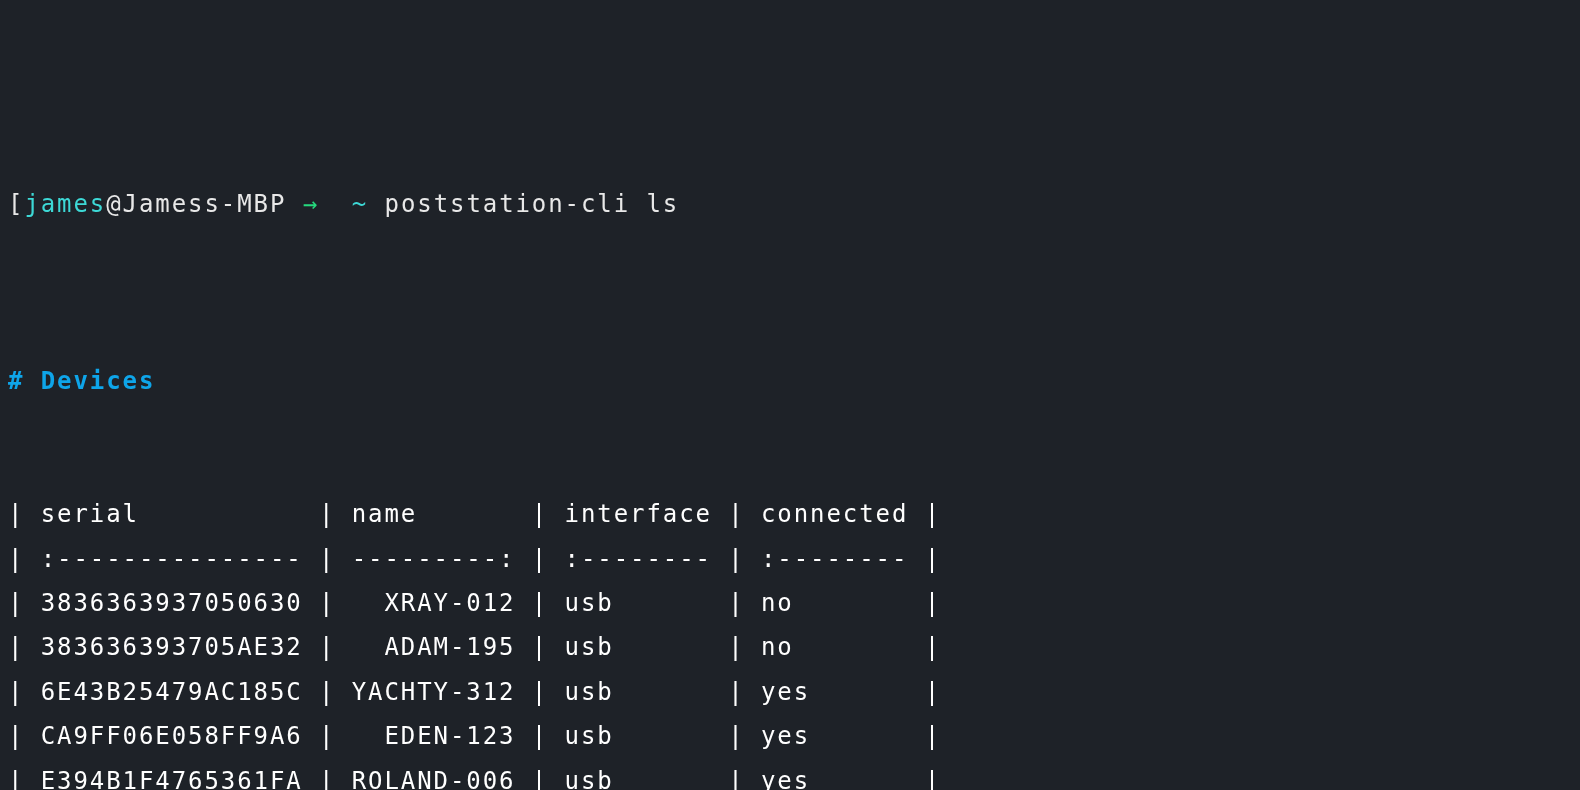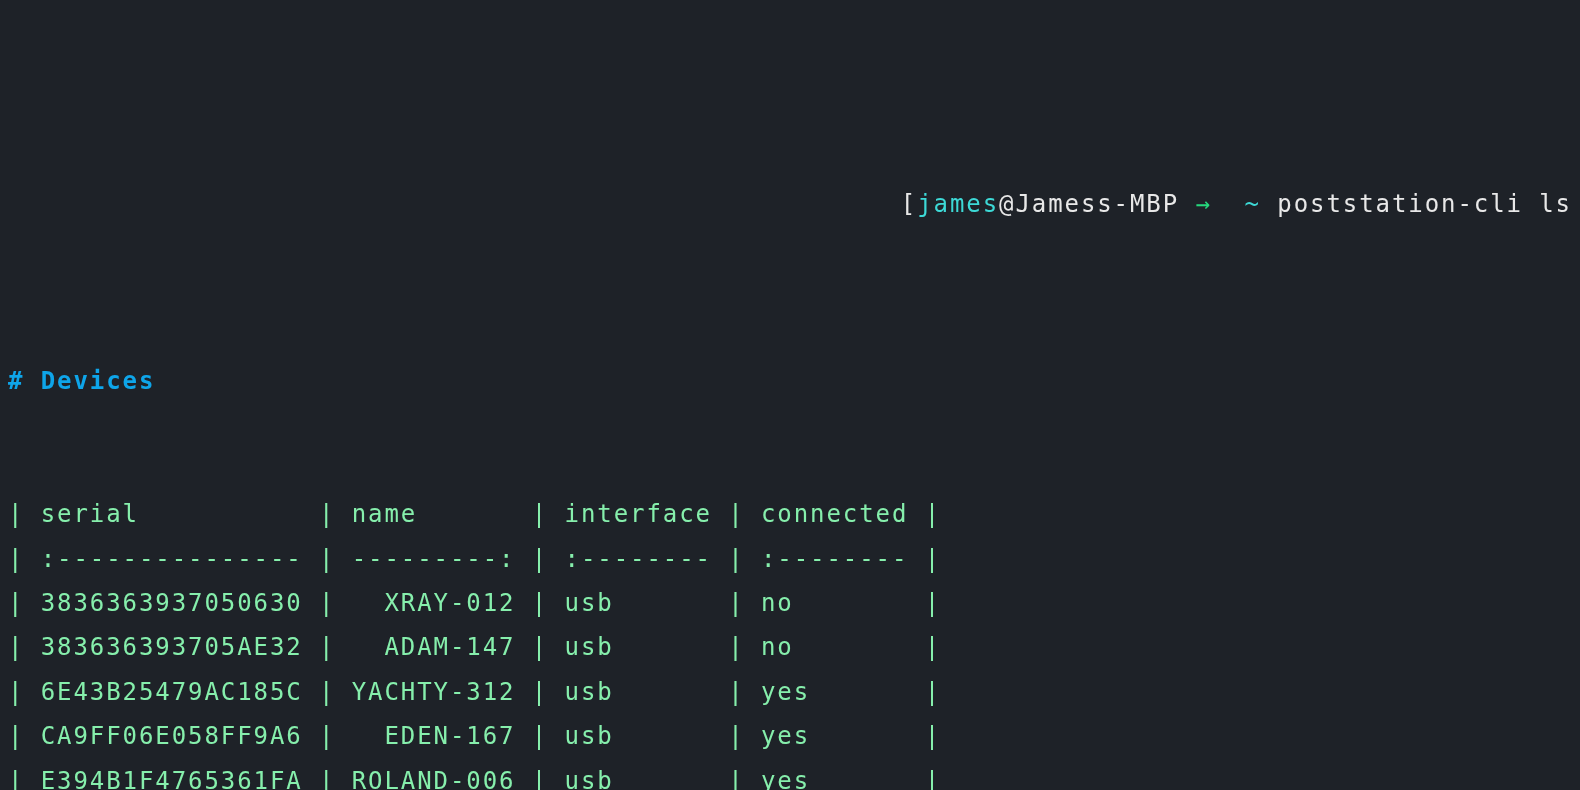--- a/index.html
+++ b/index.html
@@ -15,42 +15,41 @@
       line-height: 1.85;
       padding: 4px 8px;
       letter-spacing: 0.08em;
       white-space: pre;
       width: 1580px;
       height: 790px;
       overflow: hidden;
     }
     .prompt-line {
       display: block;
-      text-align: right;
     }
     .bracket {
       color: #e8e8e8;
     }
     .user {
       color: #3dd9d6;
     }
     .at-host {
       color: #e8e8e8;
     }
     .arrow {
       color: #26d97d;
     }
     .tilde {
       color: #3dd9d6;
     }
     .command {
       color: #e8e8e8;
     }
     .output {
-      color: #86efac;
+      color: #ffffff;
     }
     .heading {
       color: #0ea5e9;
       font-weight: bold;
     }
     .blank-line {
       display: block;
       height: 1.85em;
     }
   </style>
@@ -59,23 +58,23 @@
 
 
 
 <span class="prompt-line"><span class="bracket">[</span><span class="user">james</span><span class="at-host">@Jamess-MBP</span> <span class="arrow">→</span>  <span class="tilde">~</span> <span class="command">poststation-cli ls</span></span>
 <span class="blank-line"></span>
 <span class="heading"># Devices</span>
 <span class="blank-line"></span>
 <span class="output">| serial           | name       | interface | connected |</span>
 <span class="output">| :--------------- | ---------: | :-------- | :-------- |</span>
 <span class="output">| 3836363937050630 |   XRAY-012 | usb       | no        |</span>
-<span class="output">| 383636393705AE32 |   ADAM-147 | usb       | no        |</span>
+<span class="output">| 383636393705AE32 |   ADAM-195 | usb       | no        |</span>
 <span class="output">| 6E43B25479AC185C | YACHTY-312 | usb       | yes       |</span>
-<span class="output">| CA9FF06E058FF9A6 |   EDEN-167 | usb       | yes       |</span>
+<span class="output">| CA9FF06E058FF9A6 |   EDEN-123 | usb       | yes       |</span>
 <span class="output">| E394B1F4765361FA | ROLAND-006 | usb       | yes       |</span>
 
 
 
 
 
 
 
 
 

